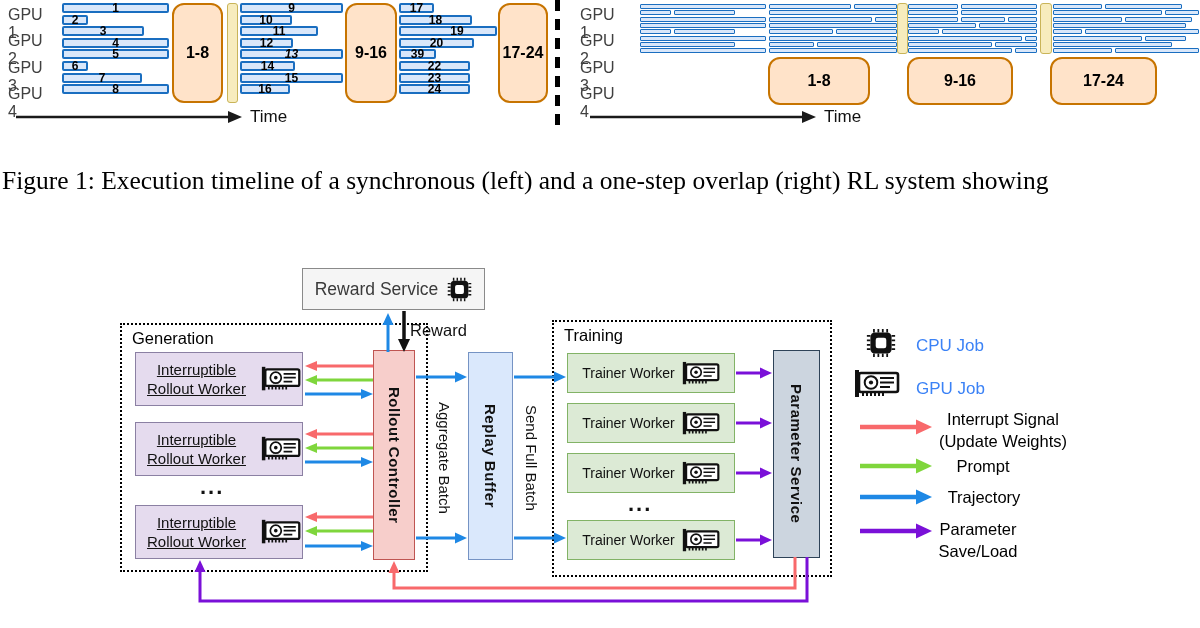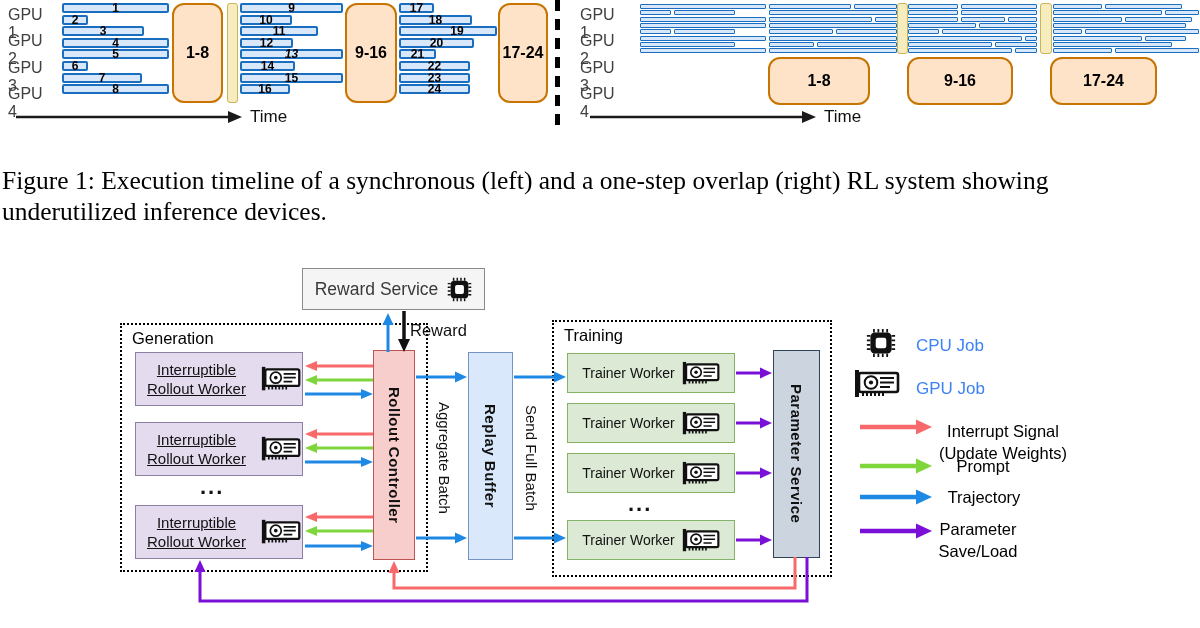--- a/index.html
+++ b/index.html
@@ -74,21 +74,21 @@
       <div class="task" style="left: 240px; top: 26.2px; width: 78px;">11</div>
       <div class="task" style="left: 240px; top: 37.8px; width: 53px;">12</div>
       <div class="task" style="left: 240px; top: 49.4px; width: 103px; font-style: italic;">13</div>
       <div class="task" style="left: 240px; top: 61px; width: 55px;">14</div>
       <div class="task" style="left: 240px; top: 72.6px; width: 103px;">15</div>
       <div class="task" style="left: 240px; top: 84.2px; width: 50px;">16</div>
       <div class="task" style="left: 399px; top: 3px; width: 35px;">17</div>
       <div class="task" style="left: 399px; top: 14.6px; width: 73px;">18</div>
       <div class="task" style="left: 399px; top: 26.2px; width: 98px; padding-left: 18px;">19</div>
       <div class="task" style="left: 399px; top: 37.8px; width: 75px;">20</div>
-      <div class="task" style="left: 399px; top: 49.4px; width: 37px;">21</div>
+      <div class="task" style="left: 399px; top: 49.4px; width: 37px;">39</div>
       <div class="task" style="left: 399px; top: 61px; width: 71px;">22</div>
       <div class="task" style="left: 399px; top: 72.6px; width: 71px;">23</div>
       <div class="task" style="left: 399px; top: 84.2px; width: 71px;">24</div>
       <div class="sync" style="left: 227px; top: 3px; width: 11px; height: 100px;"></div>
       <div class="stage" style="left: 172px; top: 3px; width: 51px; height: 100px;">1-8</div>
       <div class="stage" style="left: 345px; top: 3px; width: 52px; height: 100px;">9-16</div>
       <div class="stage" style="left: 498px; top: 3px; width: 50px; height: 100px;">17-24</div>
     </div>
   <div class="abs" id="timeline-right">
       <div class="gpu-label" style="left: 580px; top: 6px;">GPU 1</div>
@@ -151,21 +151,20 @@
       <div class="sync" style="left: 1040px; top: 3px; width: 12px; height: 51px;"></div>
       <div class="stage" style="left: 768px; top: 57px; width: 102px; height: 48px;">1-8</div>
       <div class="stage" style="left: 907px; top: 57px; width: 106px; height: 48px;">9-16</div>
       <div class="stage" style="left: 1050px; top: 57px; width: 107px; height: 48px;">17-24</div>
     </div>
   <div class="divider"></div>
   <div class="time-label" style="left:250px;top:107px">Time</div>
   <div class="time-label" style="left:824px;top:107px">Time</div>
 
   <div class="caption" style="left:2px;top:166px">Figure 1: Execution timeline of a synchronous (left) and a one-step overlap (right) RL system showing</div>
-  <div class="caption" style="left:2px;top:197px">underutilized inference devices.</div>
 
   <div class="reward-box">
     <span class="rlabel">Reward Service</span>
     <span class="icon" id="reward-cpu-icon">
         <svg width="25" height="25" viewBox="0 0 34 34">
  <path d="M9 1v4 M14 1v4 M19 1v4 M24 1v4 M9 29v4 M14 29v4 M19 29v4 M24 29v4
           M1 9h4 M1 14h4 M1 19h4 M1 24h4 M29 9h4 M29 14h4 M29 19h4 M29 24h4" stroke="#111" stroke-width="2" fill="none"></path>
  <rect x="5" y="5" width="24" height="24" rx="5" fill="#111"></rect>
  <rect x="11" y="11" width="12" height="12" rx="2.5" fill="#fff"></rect>
         </svg>
@@ -309,21 +308,21 @@
       <div class="legend-label" style="left: 916px; top: 336px;">CPU Job</div>
       <div class="abs" style="left: 854px; top: 368px;"><svg width="46" height="32" viewBox="0 0 46 32">
  <rect x="1" y="2" width="4" height="27" fill="#111"></rect>
  <rect x="5" y="5" width="39" height="19" rx="2" fill="#fff" stroke="#111" stroke-width="2.6"></rect>
  <circle cx="17" cy="14.5" r="6.3" fill="none" stroke="#111" stroke-width="2"></circle>
  <circle cx="17" cy="14.5" r="2.1" fill="#111"></circle>
  <path d="M26 10h14 M26 14.5h14 M26 19h10" stroke="#111" stroke-width="2"></path>
  <path d="M9 24v4 M13 24v4 M17 24v4 M21 24v4 M25 24v4 M29 24v4" stroke="#111" stroke-width="2"></path>
         </svg></div>
       <div class="legend-label" style="left: 916px; top: 379px;">GPU Job</div>
-      <div class="legend-multi" style="left: 932px; top: 409px; width: 142px; margin-top: 12px;"><span>Interrupt Signal</span><br><span>(Update Weights)</span></div>
+      <div class="legend-multi" style="left: 932px; top: 409px; width: 142px;"><span>Interrupt Signal</span><br><span>(Update Weights)</span></div>
       <div class="legend-multi" style="left: 948px; top: 456px; width: 70px;"><span>Prompt</span></div>
       <div class="legend-multi" style="left: 942px; top: 487px; width: 84px;"><span>Trajectory</span></div>
       <div class="legend-multi" style="left: 936px; top: 519px; width: 84px;"><span>Parameter</span><br><span>Save/Load</span></div>
     </div>
 
   <svg class="overlay" id="arrow-svg" width="1200" height="628" viewBox="0 0 1200 628">
       <g>
         <path d="M16 117 L230 117" stroke="#1a1a1a" stroke-width="2.5" fill="none"></path>
         <polygon points="242,117 228,111 228,123" fill="#1a1a1a"></polygon>
       </g>

